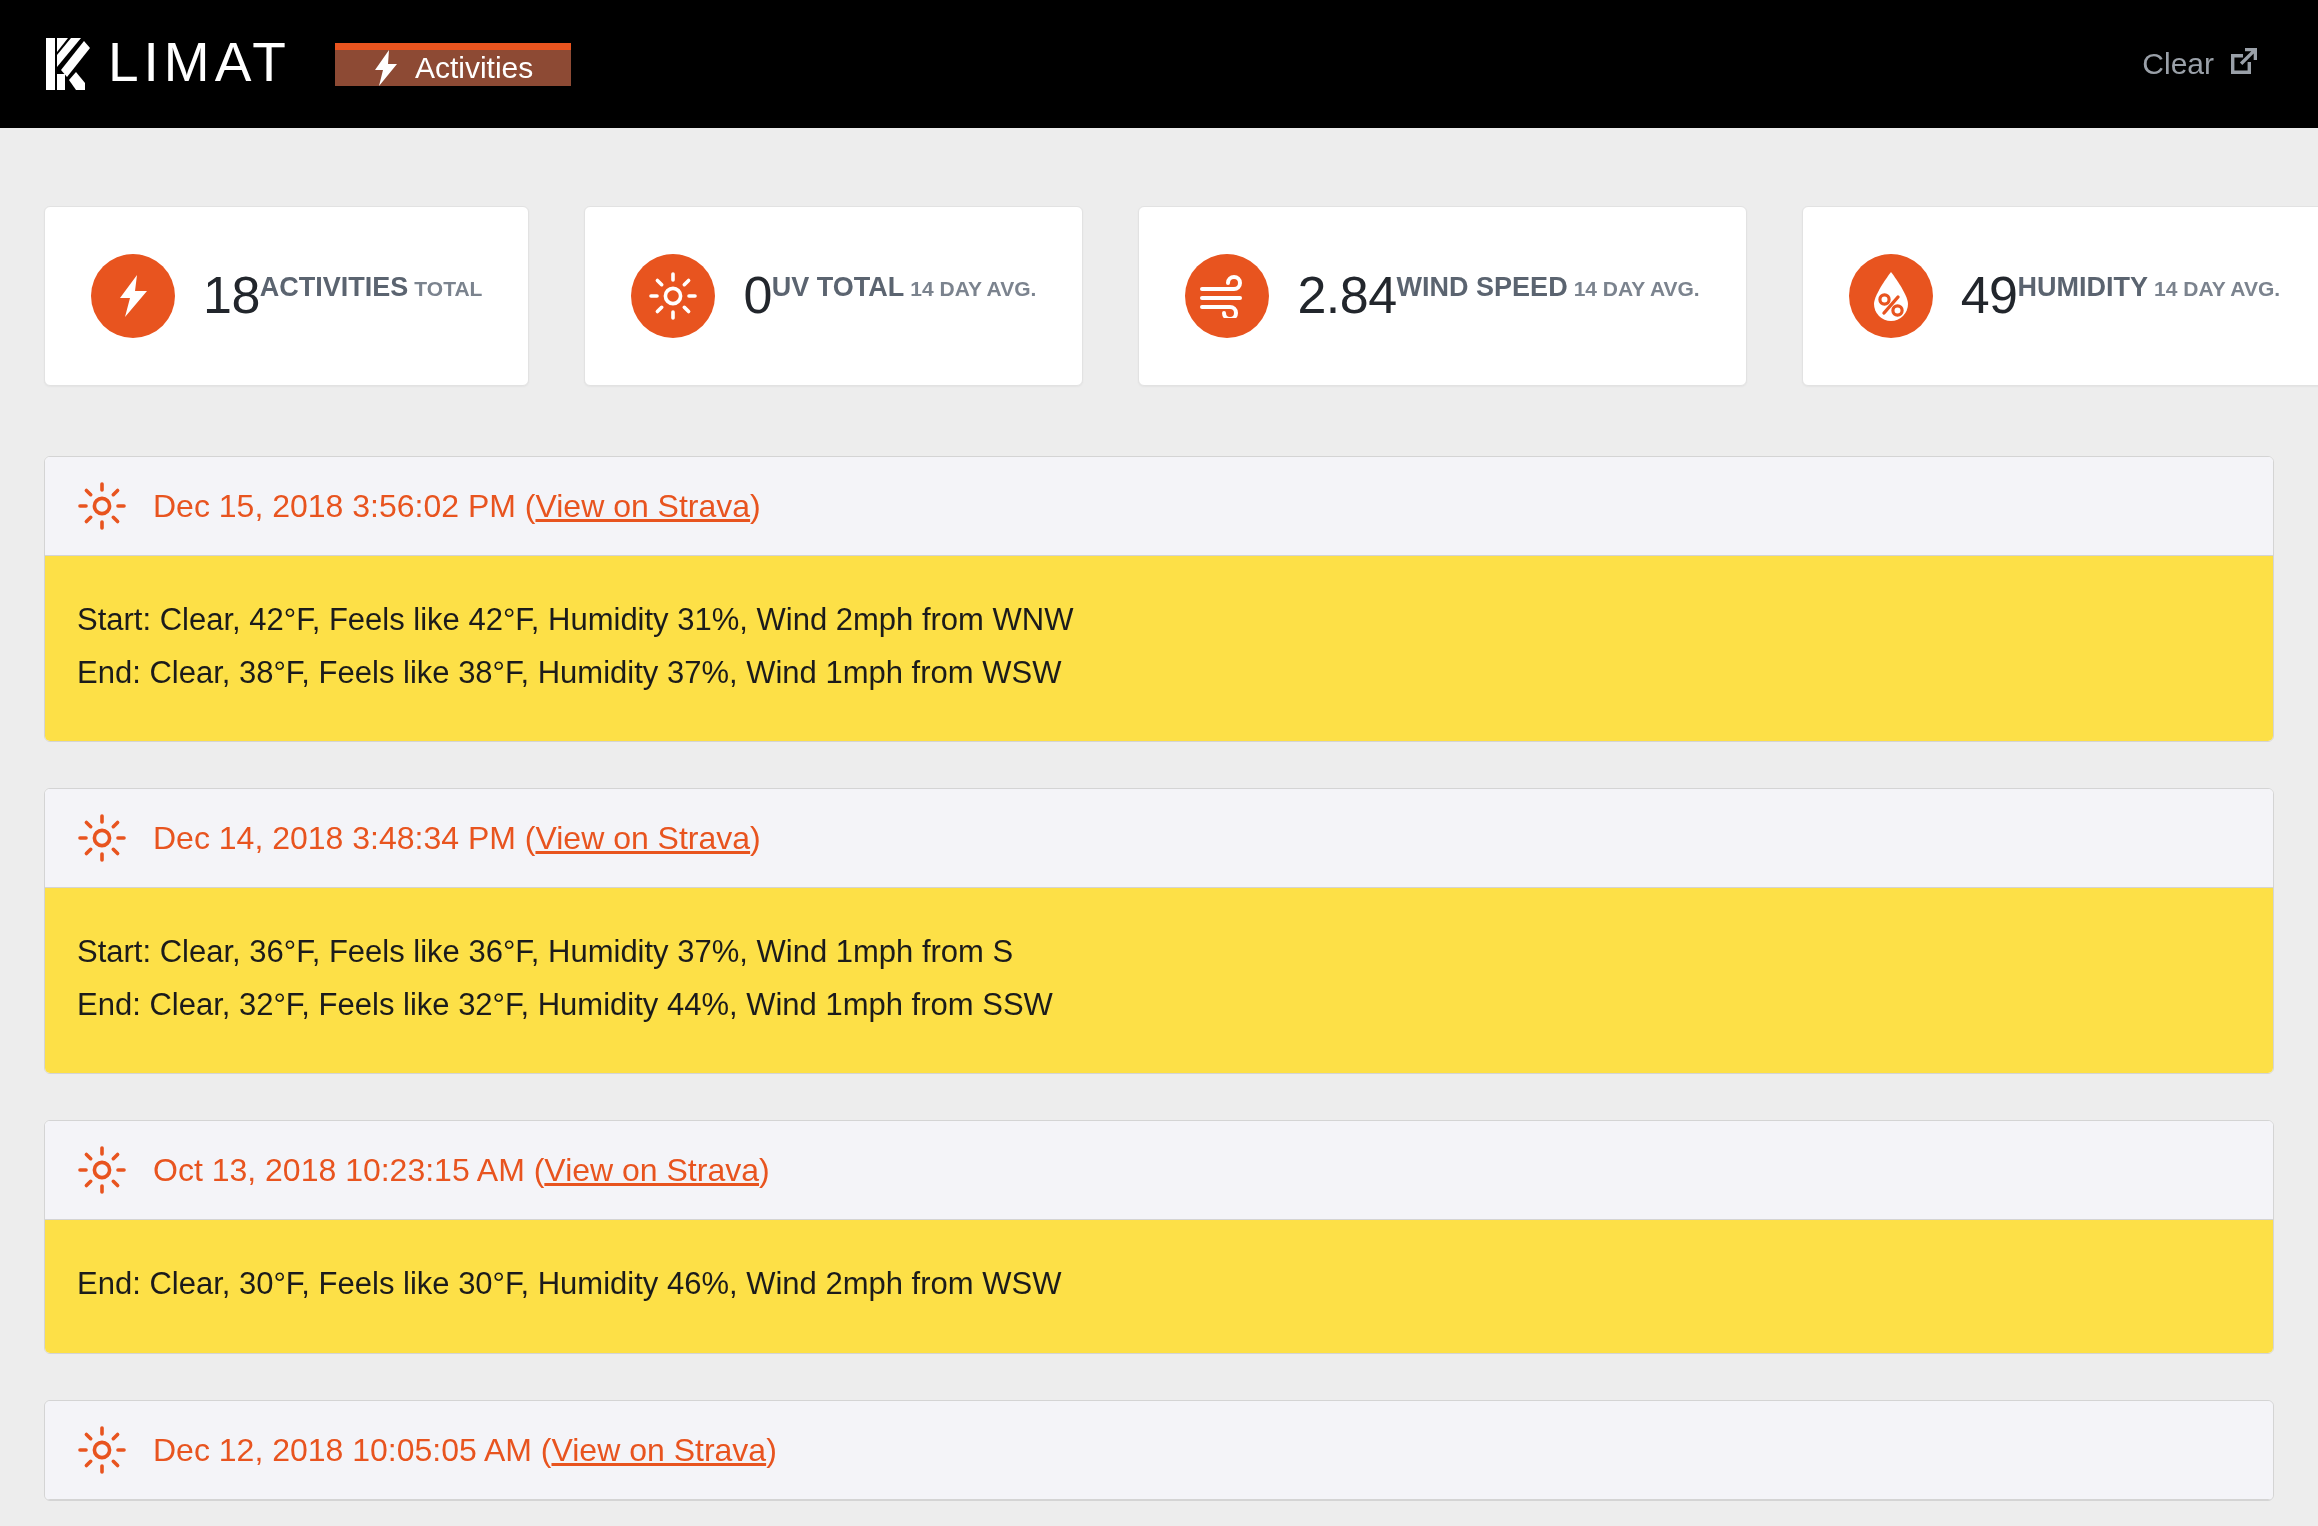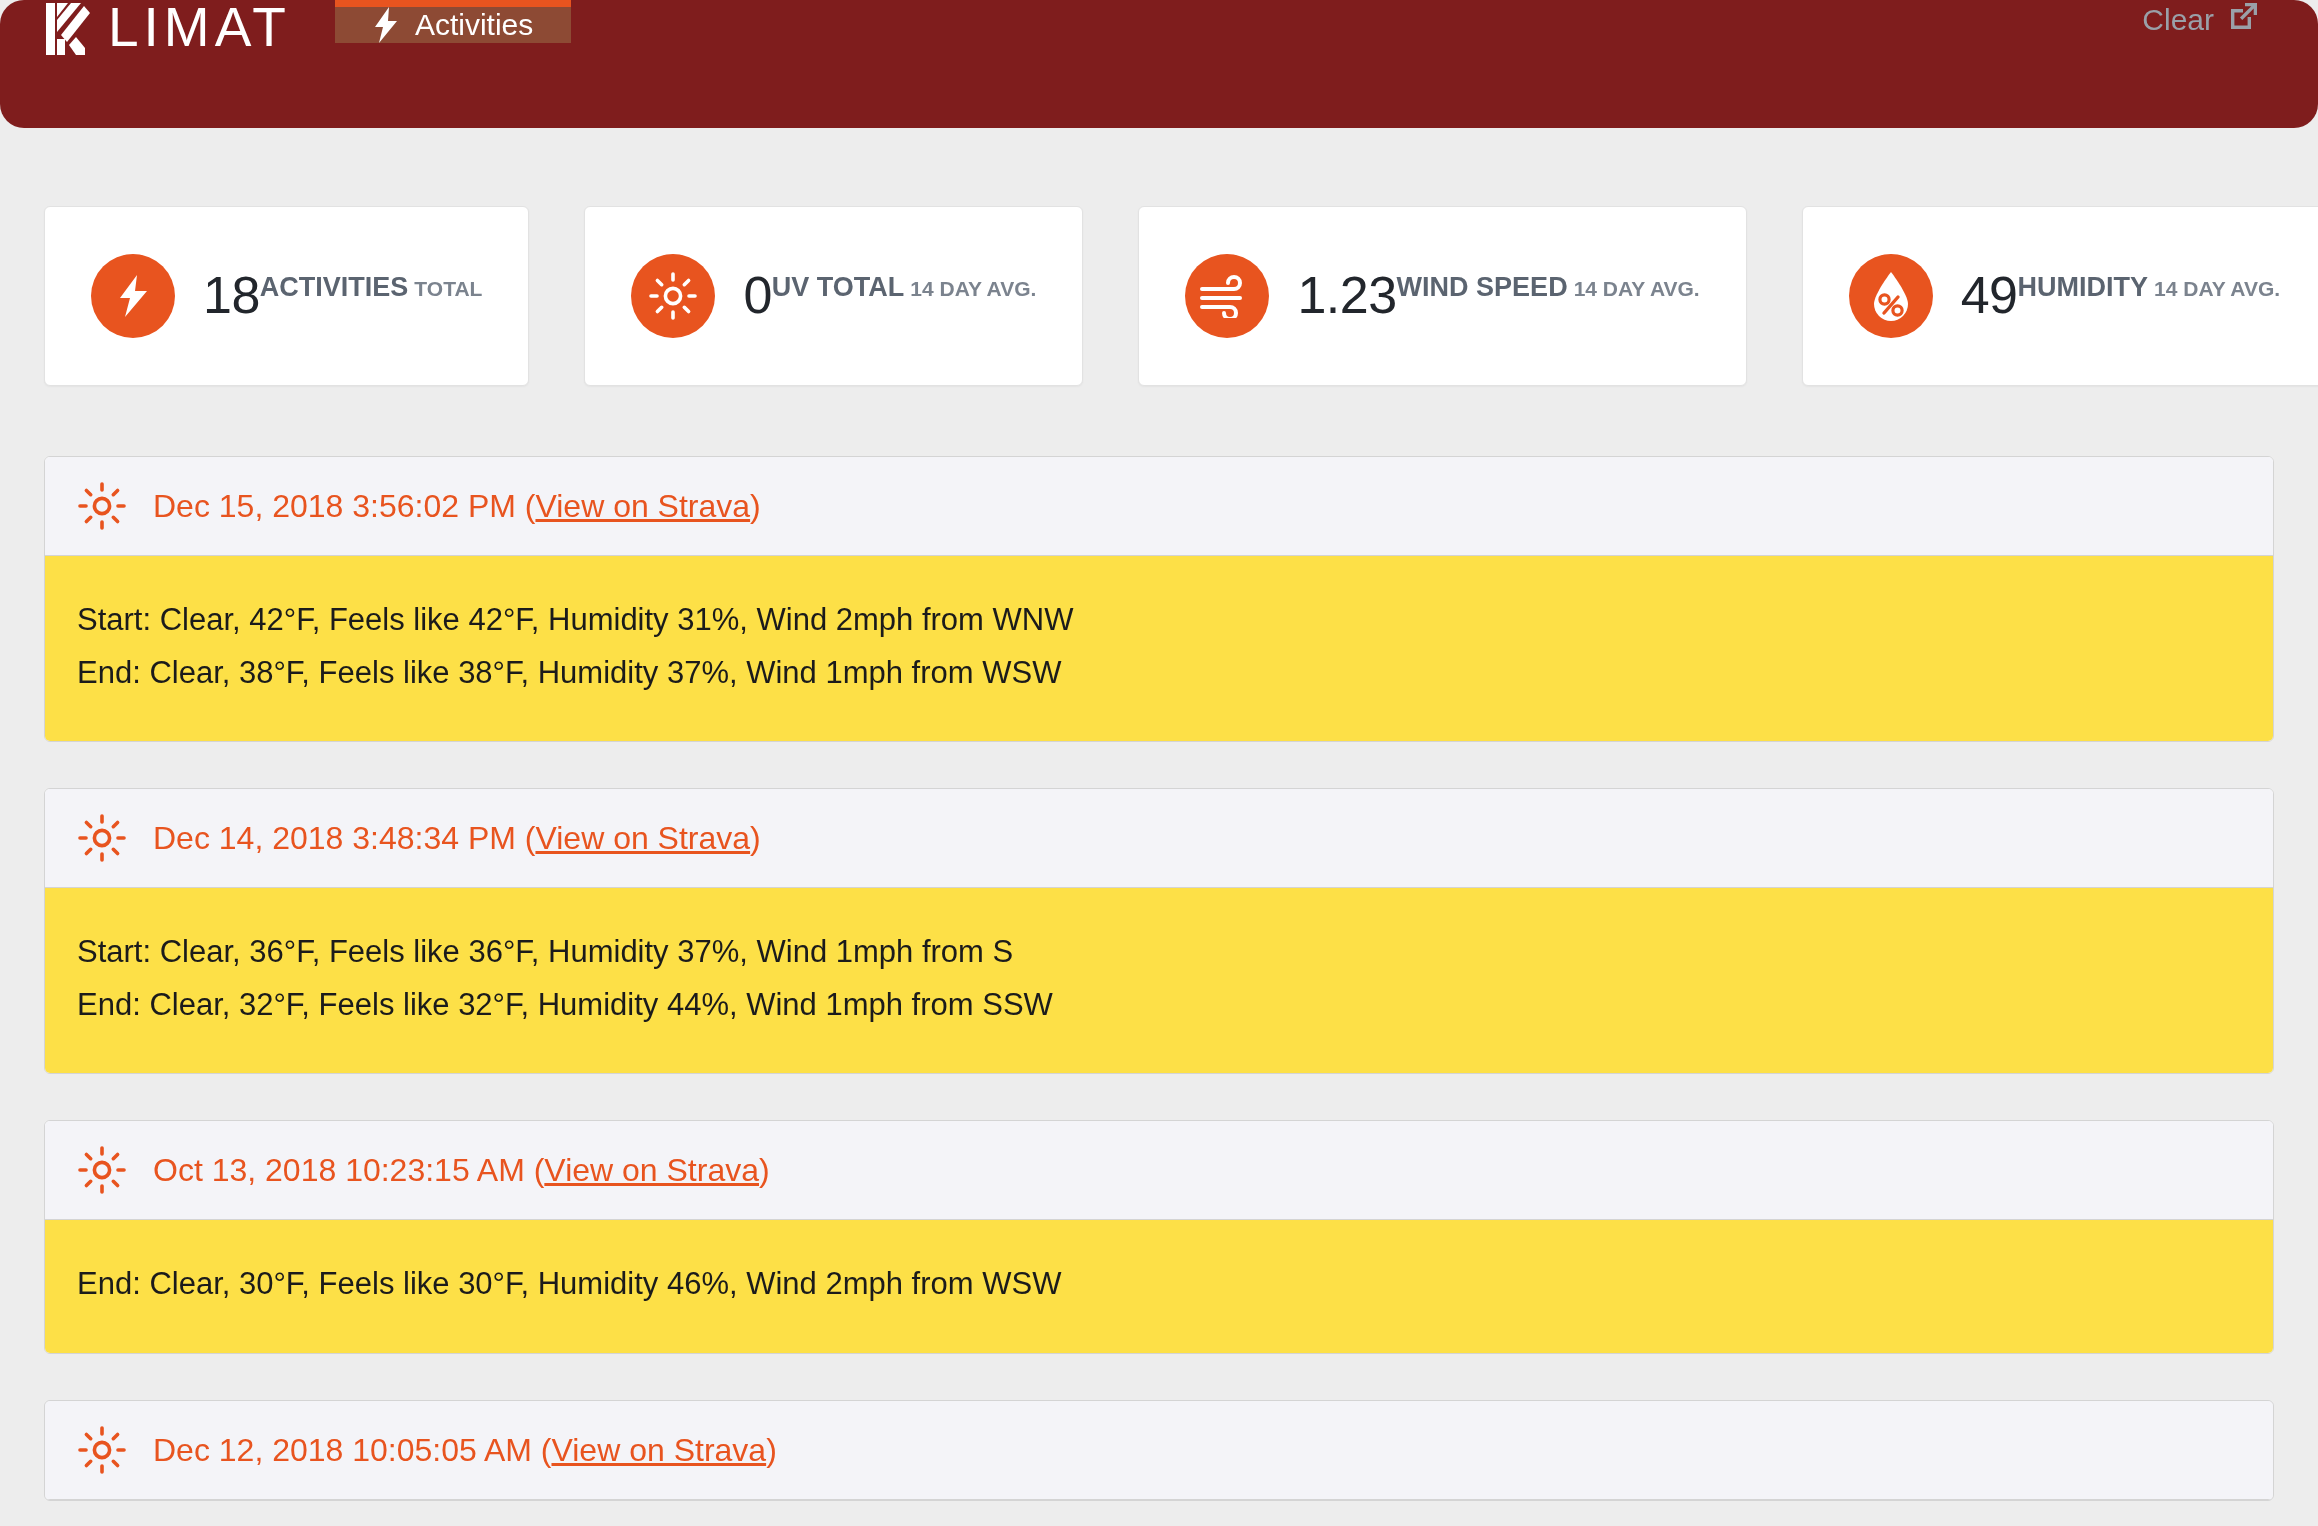--- a/index.html
+++ b/index.html
@@ -10,25 +10,24 @@
     height: 1526px;
     overflow: hidden;
     background: #ededed;
     font-family: "Liberation Sans", sans-serif;
     -webkit-font-smoothing: antialiased;
   }
 
   
   .navbar {
     height: 128px;
-    background: #7f1d1d;
-    display: flex;
-    align-items: flex-start;
+    background: #000000;
+    display: flex;
+    align-items: center;
     position: relative;
-    border-radius: 24px;
   }
 
   .brand {
     display: flex;
     align-items: center;
     gap: 8px;
     padding: 0 44px 0 44px;
     color: #ffffff;
     text-decoration: none;
   }
@@ -276,21 +275,21 @@
       <div class="stat-badge">
         <svg width="54" height="44" viewBox="0 0 54 44" xmlns="http://www.w3.org/2000/svg">
           <g fill="none" stroke="#ffffff" stroke-width="4" stroke-linecap="round">
             <path d="M2 15 H34 a6 6 0 1 0 -6 -6"></path>
             <path d="M2 24 H40"></path>
             <path d="M2 33 H30 a6 6 0 1 1 -6 6"></path>
           </g>
         </svg>
       </div>
       <div class="stat-text">
-        <div class="stat-value">1.23</div>
+        <div class="stat-value">2.84</div>
         <div class="stat-caption">
           <span>WIND SPEED</span><span class="sub">14 DAY AVG.</span>
         </div>
       </div>
     </div>
 
     <div class="stat-card">
       <div class="stat-badge">
         <svg width="40" height="52" viewBox="0 0 40 52" xmlns="http://www.w3.org/2000/svg">
           <path d="M20 2 C20 2 3 24 3 34 a17 17 0 0 0 34 0 C37 24 20 2 20 2 z" fill="#ffffff"></path>

